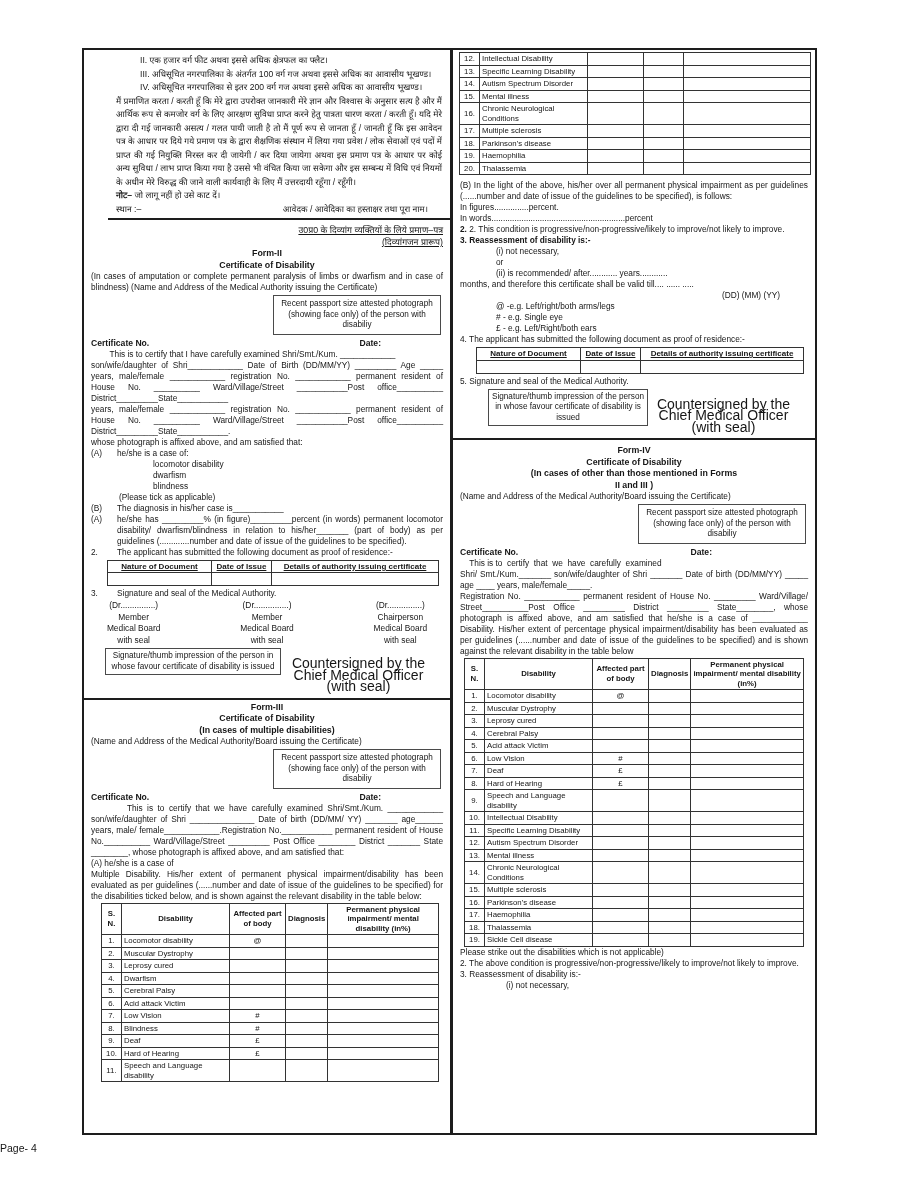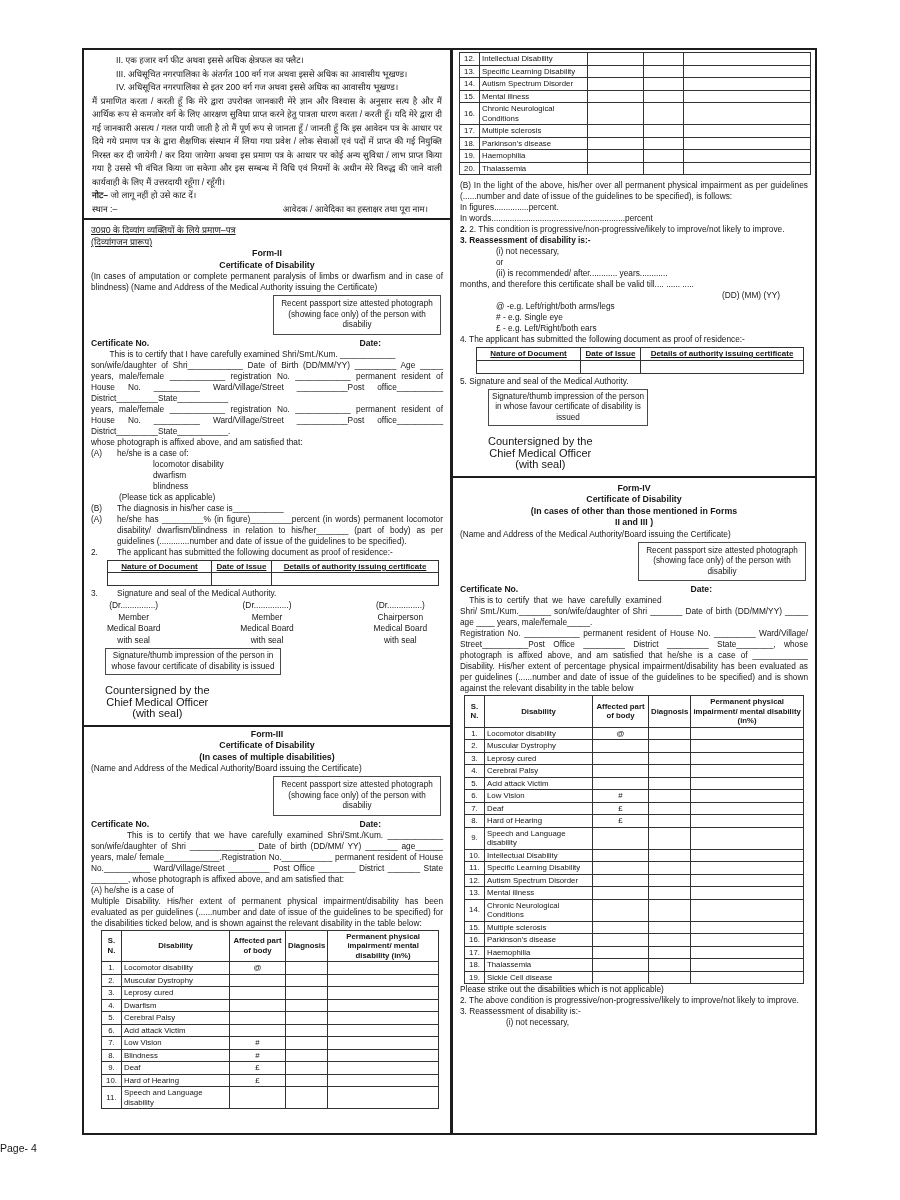--- a/index.html
+++ b/index.html
@@ -13,26 +13,26 @@
   .pad { padding:2px 7px; }
 
   
   .t    { font-size:8.3px; line-height:11px; text-align:justify; }
   .tl   { font-size:8.3px; line-height:11px; }
   .b    { font-weight:bold; }
   .ctr  { text-align:center; }
   .u    { text-decoration:underline; }
 
   
-  .decl { font-size:8.6px; line-height:13.5px; border-bottom:2px solid #1d1d1d; padding:4px 8px 2px; }
+  .decl { font-size:8.6px; line-height:13.5px; border-bottom:2px solid #1d1d1d; padding:4px 8px 2px;margin-left:24px; }
   .decl-item { padding-left:24px; }
   .decl-para { text-align:justify; }
   .decl-foot { display:flex; justify-content:space-between; padding-right:14px; }
 
-  .title-block { text-align:left; font-size:8.8px; line-height:12px; padding-top:2px; }
+  .title-block { text-align:right; font-size:8.8px; line-height:12px; padding-top:2px; }
 
   .form-head { text-align:center; font-weight:bold; font-size:8.8px; line-height:11.5px; }
   .form-desc { font-size:8.3px; line-height:11px; text-align:justify; }
 
   .photo-box { border:1px solid #4a4a4a; width:168px; margin:2px 2px 2px auto;
                text-align:center; font-size:8.2px; line-height:10.5px; padding:3px 2px; }
 
   .cert-line { display:flex; justify-content:space-between; font-weight:bold; font-size:8.6px;
                line-height:12px; }
   .cert-line .date2 { margin-right:62px; }
@@ -47,24 +47,24 @@
   
   .res-table { border-collapse:collapse; width:calc(100% - 20px); margin:2px 4px 2px 16px; }
   .res-table th, .res-table td { border:1px solid #333; font-size:8px; line-height:9.5px; padding:1px 3px; }
   .res-table th { font-weight:bold; text-align:center;text-decoration:underline; }
   .res-table td { height:13px; }
 
   
   .sig-row { display:flex; text-align:center; font-size:8.4px; line-height:11.5px; margin-top:1px;gap:48px; }
   .sig-row > div { flex:1; }
 
-  .sig-foot { display:flex; justify-content:space-between; align-items:flex-start; margin:2px 6px 3px 14px;flex-direction:column; }
+  .sig-foot { display:flex; justify-content:space-between; align-items:flex-start; margin:2px 6px 3px 14px; }
   .sig-thumb { border:1px solid #4a4a4a; width:176px; text-align:center; font-size:8.2px;
                line-height:10.5px; padding:2px; }
-  .countersign { text-align:center; font-size:11px; line-height:11.5px; margin:10px 12px 0 0; }
+  .countersign { text-align:center; font-size:14px; line-height:11.5px; margin:10px 12px 0 0; }
 
   .sect-divide { border-top:2px solid #1d1d1d; }
 
   
   .dis-wrap { padding:1px 4px 0 10px; }
   .dis-table { border-collapse:collapse; width:100%; }
   .dis-table th, .dis-table td { border:1px solid #333; font-size:7.8px; line-height:9.5px;
                                  padding:1px 2px; vertical-align:middle; }
   .dis-table th { font-weight:bold; text-align:center; }
   .dis-table td { height:12.5px; }

